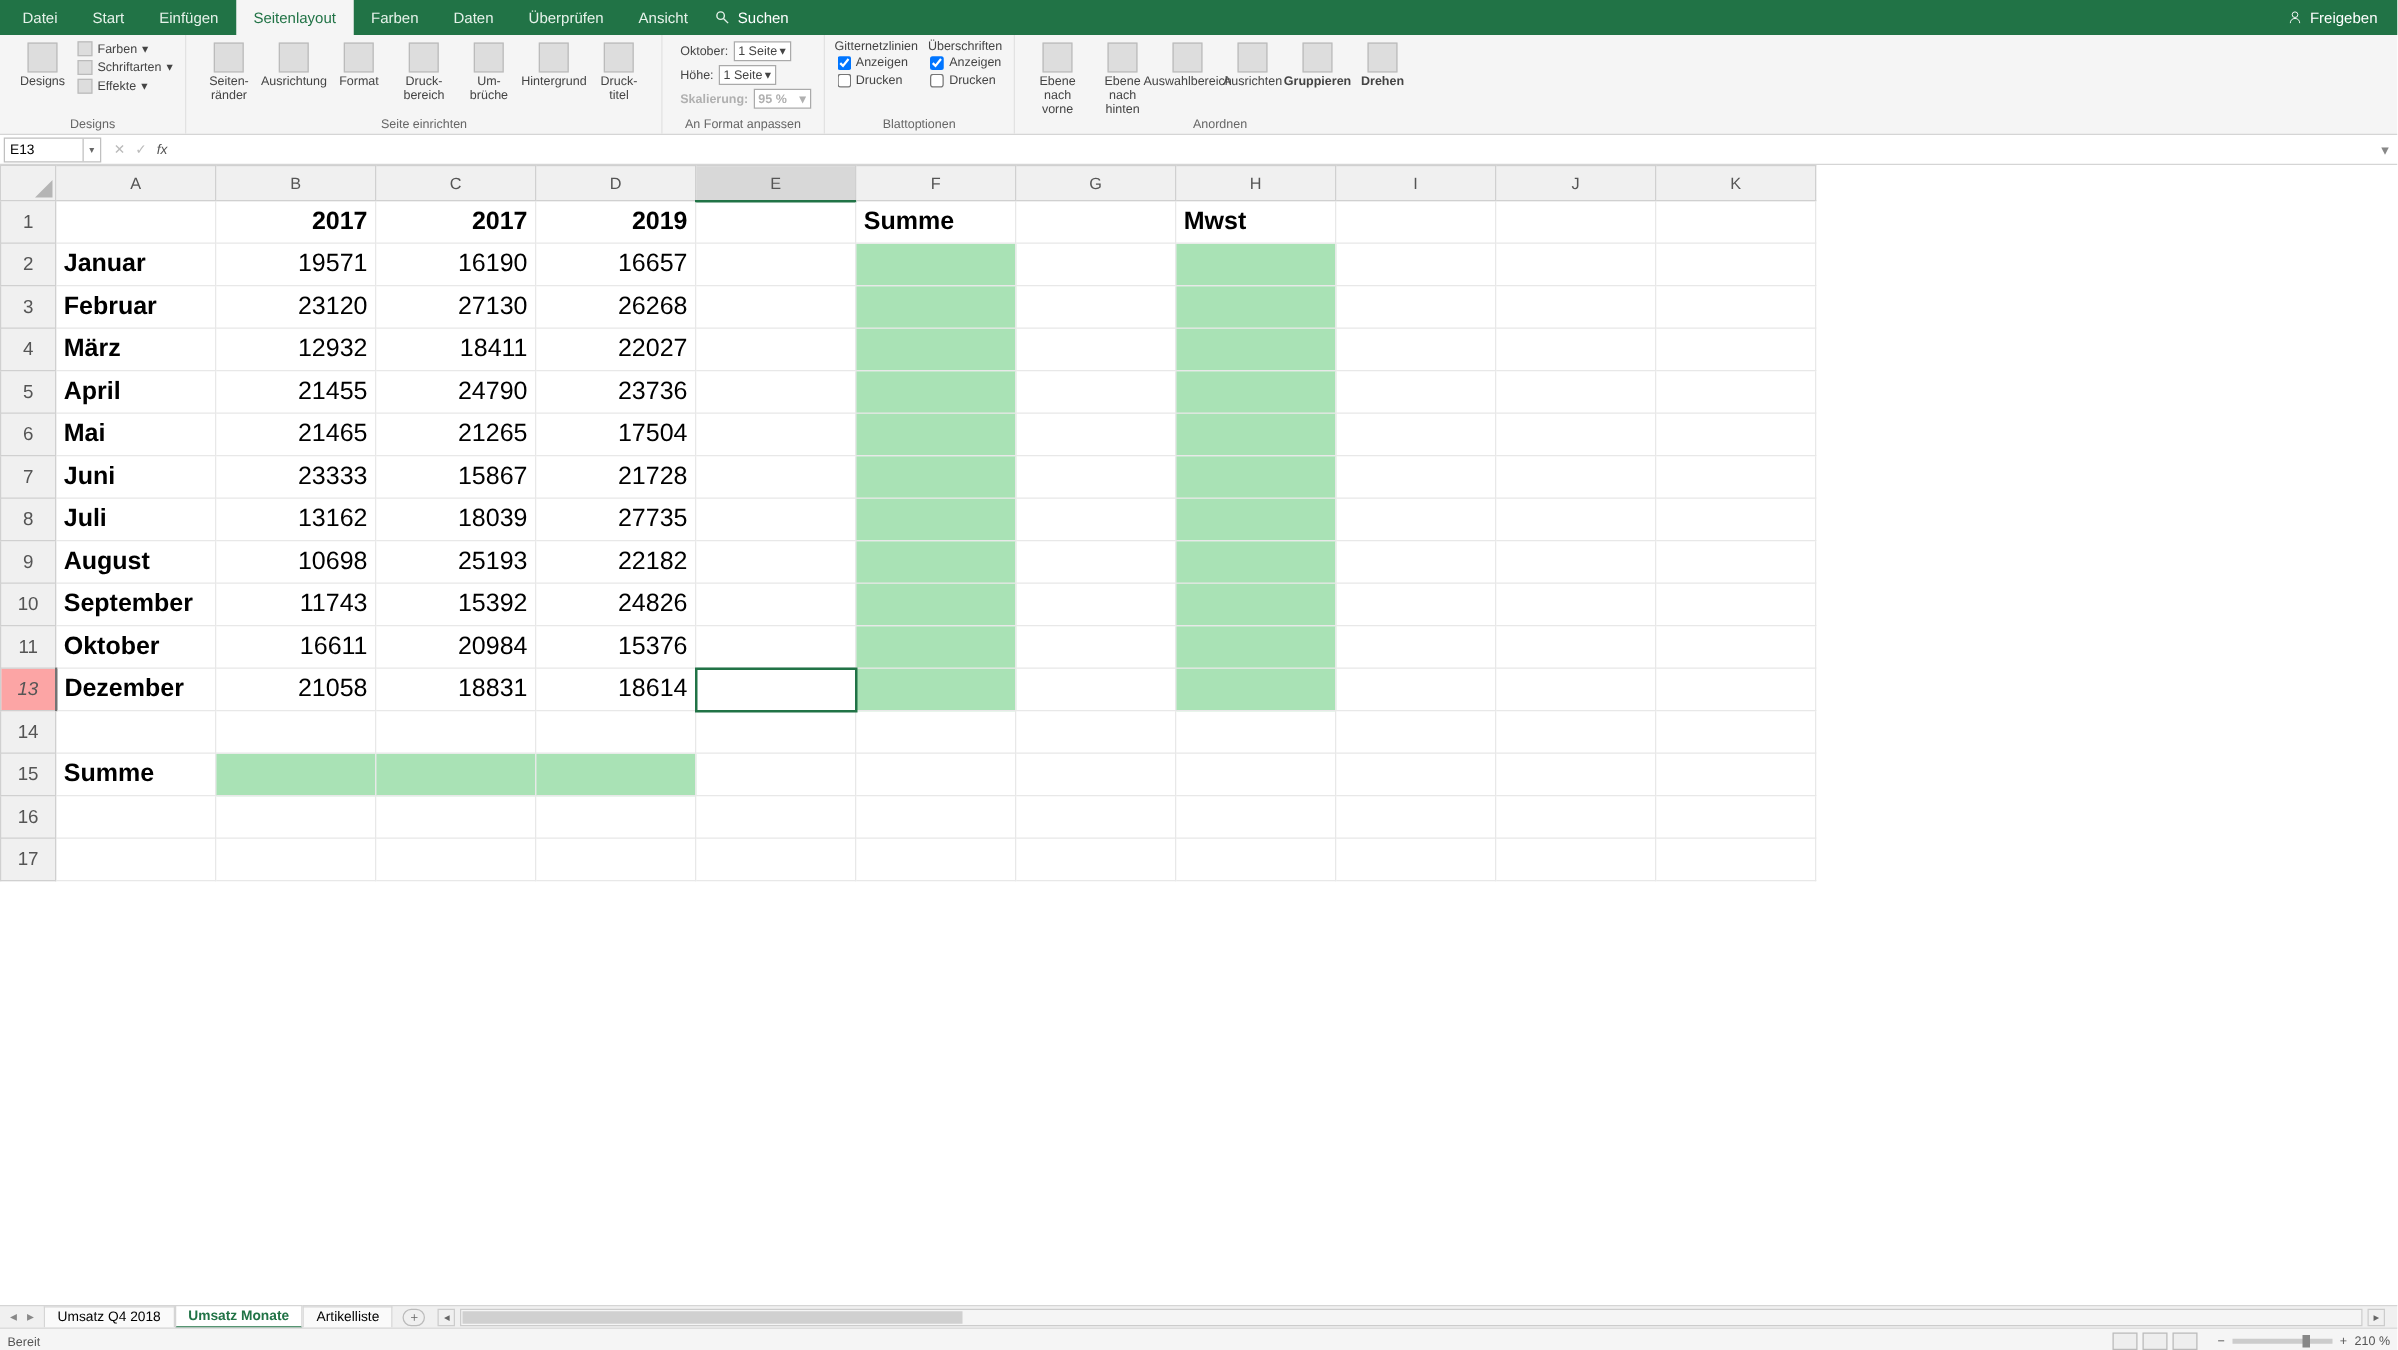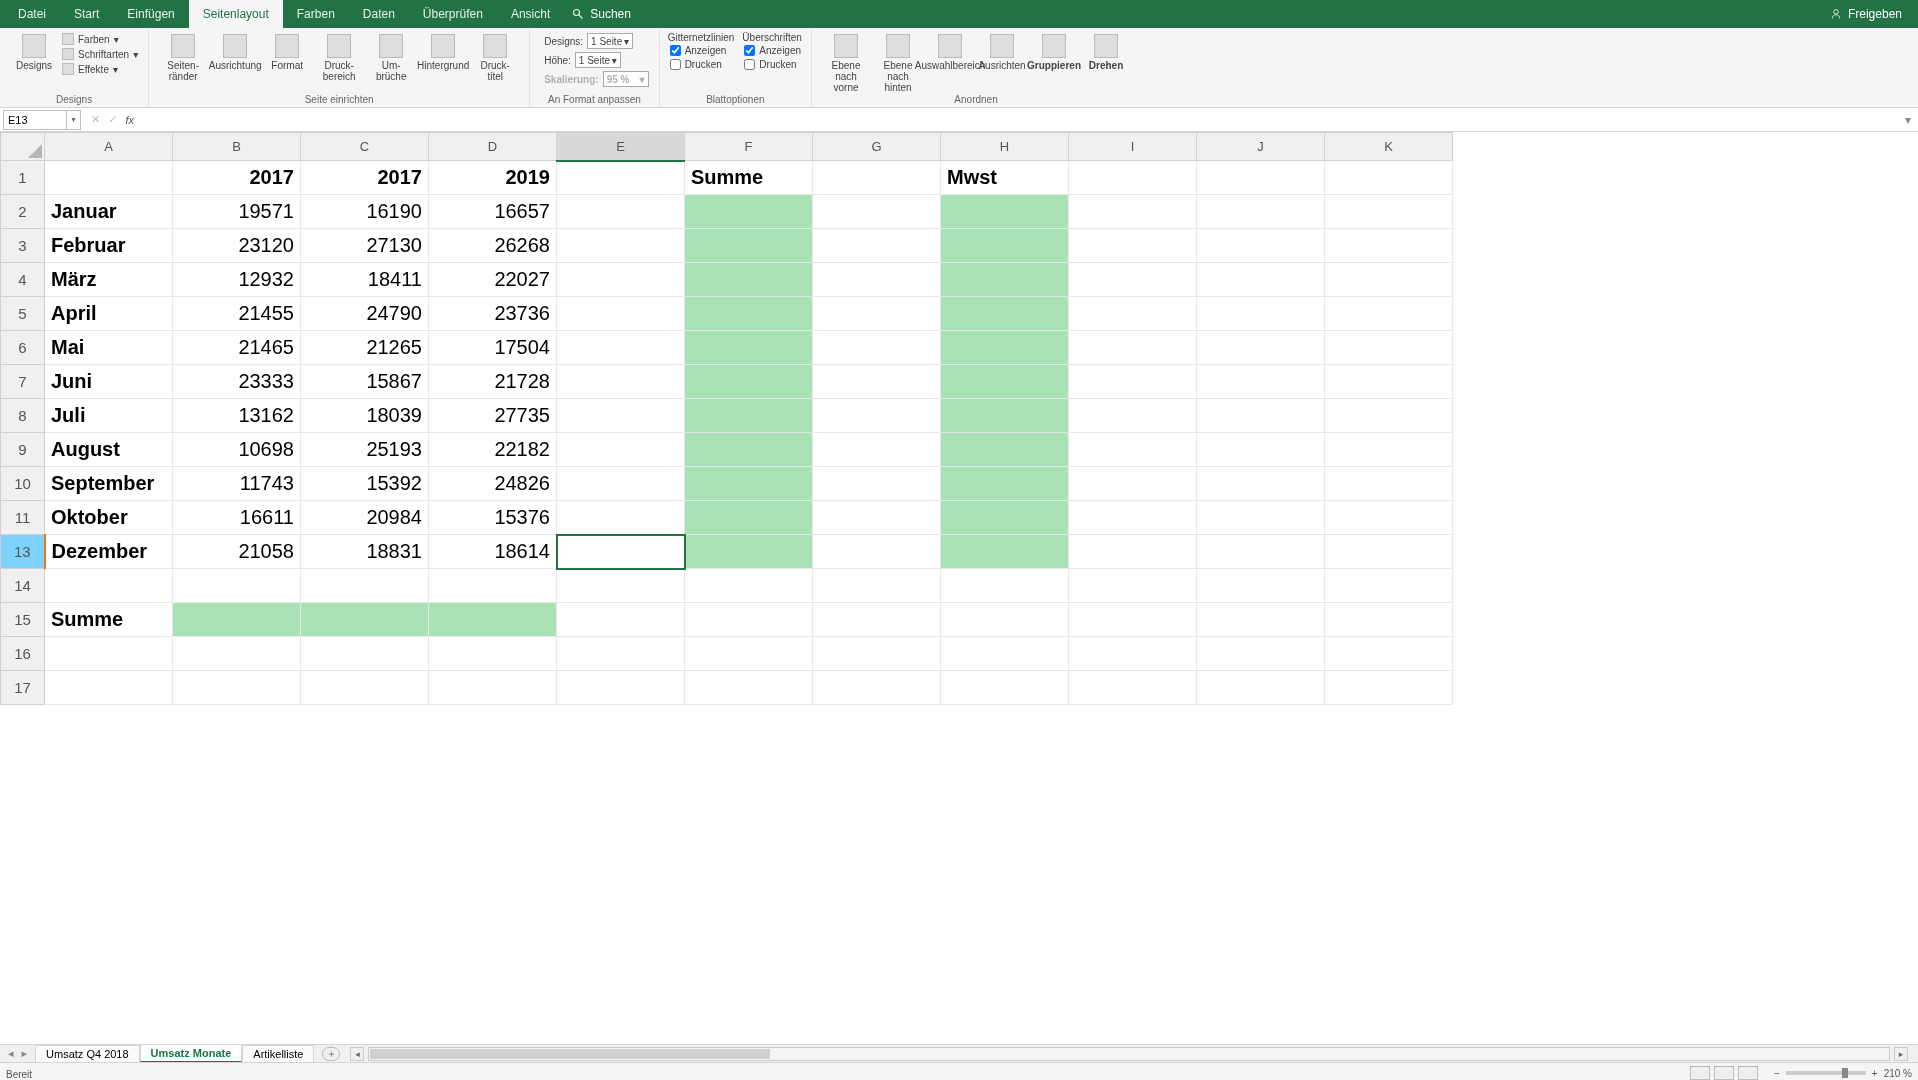--- a/index.html
+++ b/index.html
@@ -39,21 +39,21 @@
 .fxctrls { display: flex; align-items: center; gap: 8px; margin: 0 10px; color: #bbb; font-size: 11px; }
 .fxinput { flex: 1; height: 20px; border: none; outline: none; font-size: 12px; }
 .fbar-exp { width: 20px; display: flex; align-items: center; justify-content: center; color: #888; cursor: pointer; }
 
 
 .grid-wrap { position: absolute; top: 132px; left: 0; right: 0; bottom: 36px; overflow: hidden; background: #fff; }
 table.sheet { border-collapse: collapse; table-layout: fixed; }
 .colhead th { background: #f0f0f0; border: 1px solid #d0d0d0; font-weight: normal; font-size: 13px; color: #555; height: 28px; }
 .colhead th.sel { background: #d8d8d8; border-bottom: 2px solid #217346; }
 .rowhead { background: #f0f0f0; border: 1px solid #d0d0d0; font-weight: normal; font-size: 15px; color: #555; text-align: center; }
-.rowhead.sel { background: #7dd3fc; border-right: 2px solid #f97316; }
+.rowhead.sel { background: #fca5a5; border-right: 2px solid #737373; font-style: italic; }
 .selcorner { background: #f0f0f0; border: 1px solid #d0d0d0; position: relative; }
 .selcorner::after { content: ''; position: absolute; right: 2px; bottom: 2px; width: 0; height: 0; border-style: solid; border-width: 0 0 14px 14px; border-color: transparent transparent #b5b5b5 transparent; }
 td.cell { border: 1px solid #e8e8e8; padding: 0 6px; font-size: 20px; height: 34px; vertical-align: middle; }
 td.num { text-align: right; }
 td.bold { font-weight: 700; }
 td.green { background: #a9e2b5; }
 td.active { outline: 2px solid #217346; outline-offset: -1px; background: #fff; }
 td.relpos { position: relative; }
 .tri-err { position: absolute; top: 0; left: 0; width: 0; height: 0; border-style: solid; border-width: 8px 8px 0 0; border-color: #2a8a3a transparent transparent transparent; }
 td.center { text-align: center; }
@@ -161,21 +161,21 @@
         </div>
     </div>
     <span class="rgroup-label">Seite einrichten</span>
   </div>
 
   <div class="rgroup">
     <div class="rgroup-body">
       <div class="smallcol">
         <div class="sizebox">
             <span class="micon"></span>
-            <span>Designs:</span>
+            <span>Oktober:</span>
             <span class="sel">
               <span>1 Seite</span>
               <span>▾</span>
             </span>
           </div>
         <div class="sizebox">
             <span class="micon"></span>
             <span>Höhe:</span>
             <span class="sel">
               <span>1 Seite</span>

